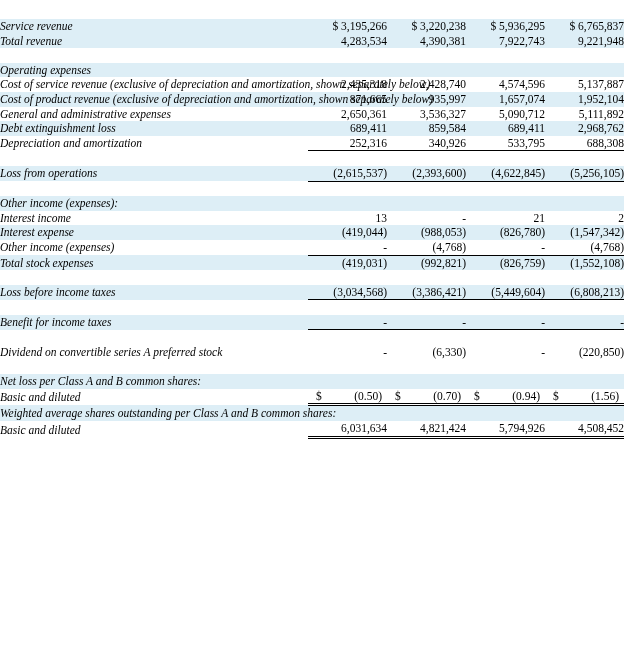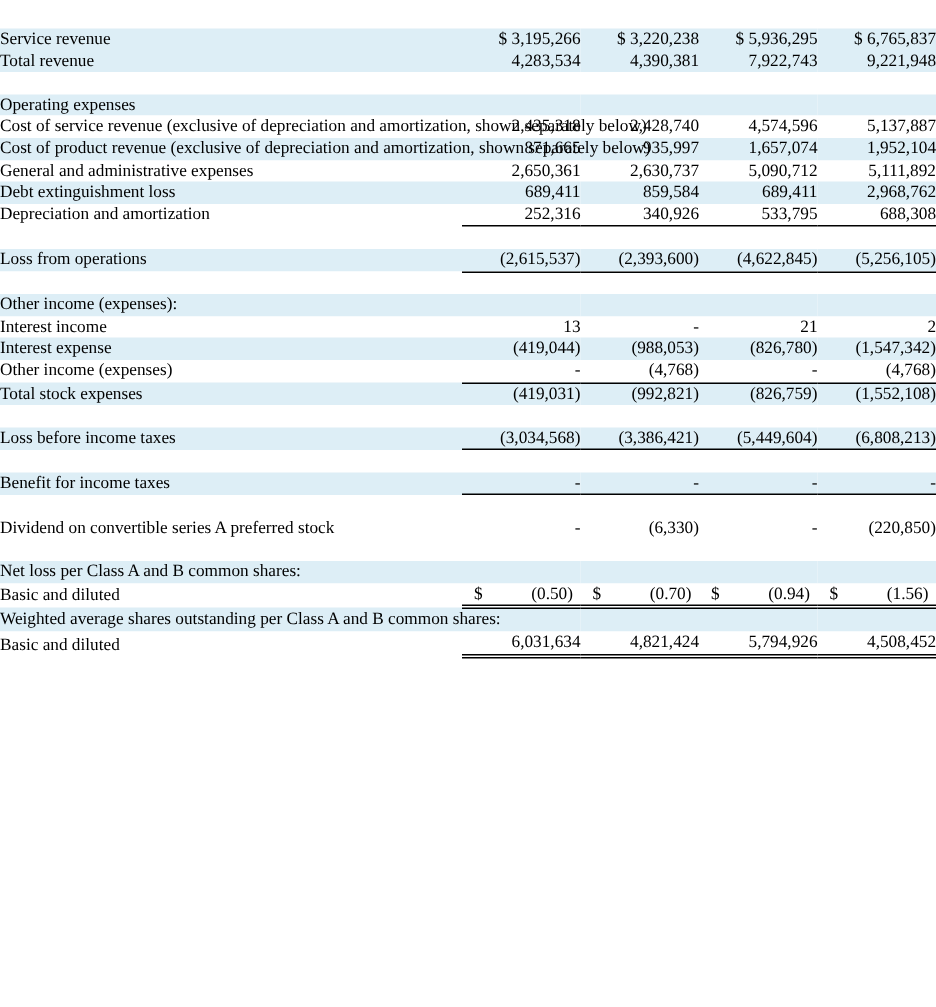--- a/index.html
+++ b/index.html
@@ -35,20 +35,21 @@
     height: 14.6px;
     white-space: nowrap;
   }
   
   col.c-label { width: 308px; }
   col.c-num   { width: 79px; }
 
   .lbl {
     padding-left: 2px;
     text-align: left;
+    font-style: italic;
   }
   .ind1 { padding-left: 12px; }
   .ind2 { padding-left: 26px; margin-left: 34px; }
 
   .num {
     text-align: right;
     padding-right: 5px;
   }
   .num .cur {
     float: left;
@@ -127,21 +128,21 @@
         <tr class="shade">
           <td class="lbl ind1 wrapline">Cost of product revenue (exclusive of depreciation and amortization, shown separately below)</td>
           <td class="num">871,665</td>
           <td class="num">935,997</td>
           <td class="num">1,657,074</td>
           <td class="num">1,952,104</td>
         </tr>
         <tr class="plain">
           <td class="lbl ind1">General and administrative expenses</td>
           <td class="num">2,650,361</td>
-          <td class="num">2,630,737</td>
+          <td class="num">3,536,327</td>
           <td class="num">5,090,712</td>
           <td class="num">5,111,892</td>
         </tr>
         <tr class="shade">
           <td class="lbl ind1">Debt extinguishment loss</td>
           <td class="num">689,411</td>
           <td class="num">859,584</td>
           <td class="num">689,411</td>
           <td class="num">2,968,762</td>
         </tr>

